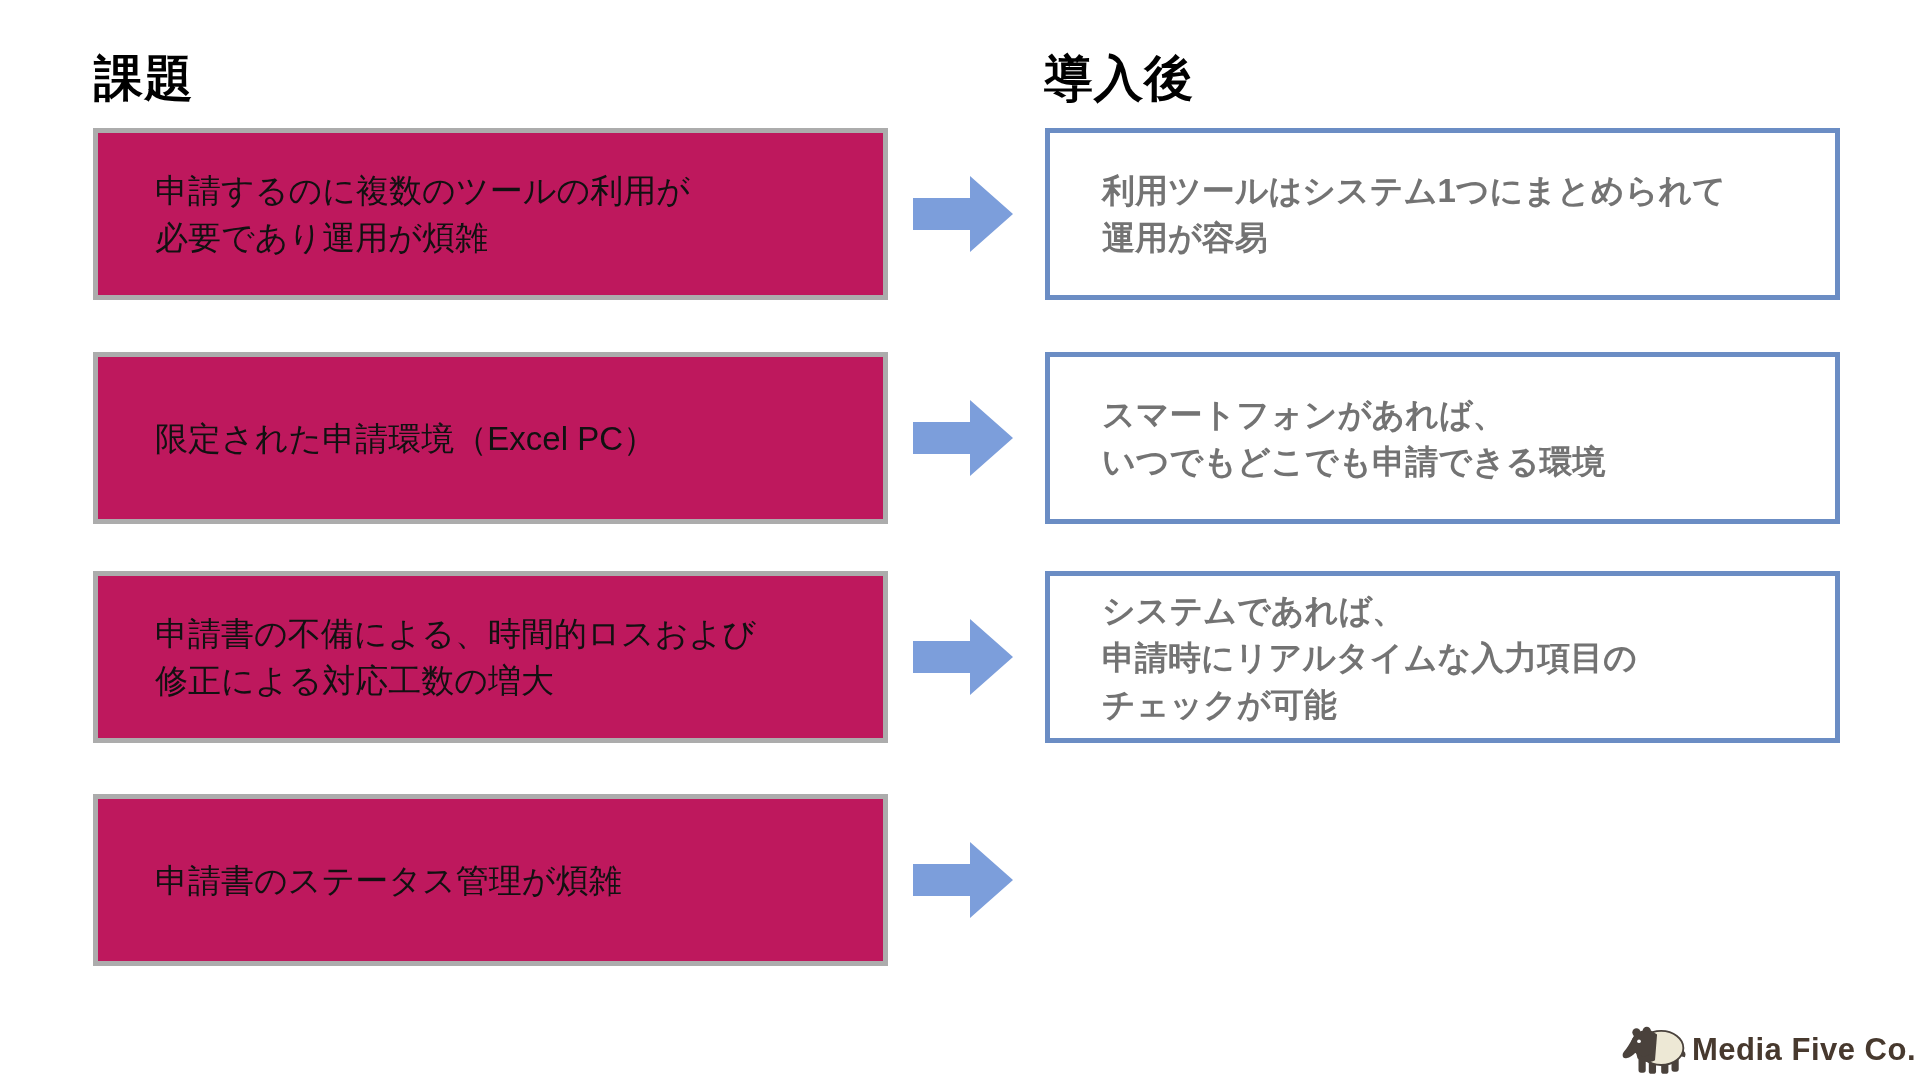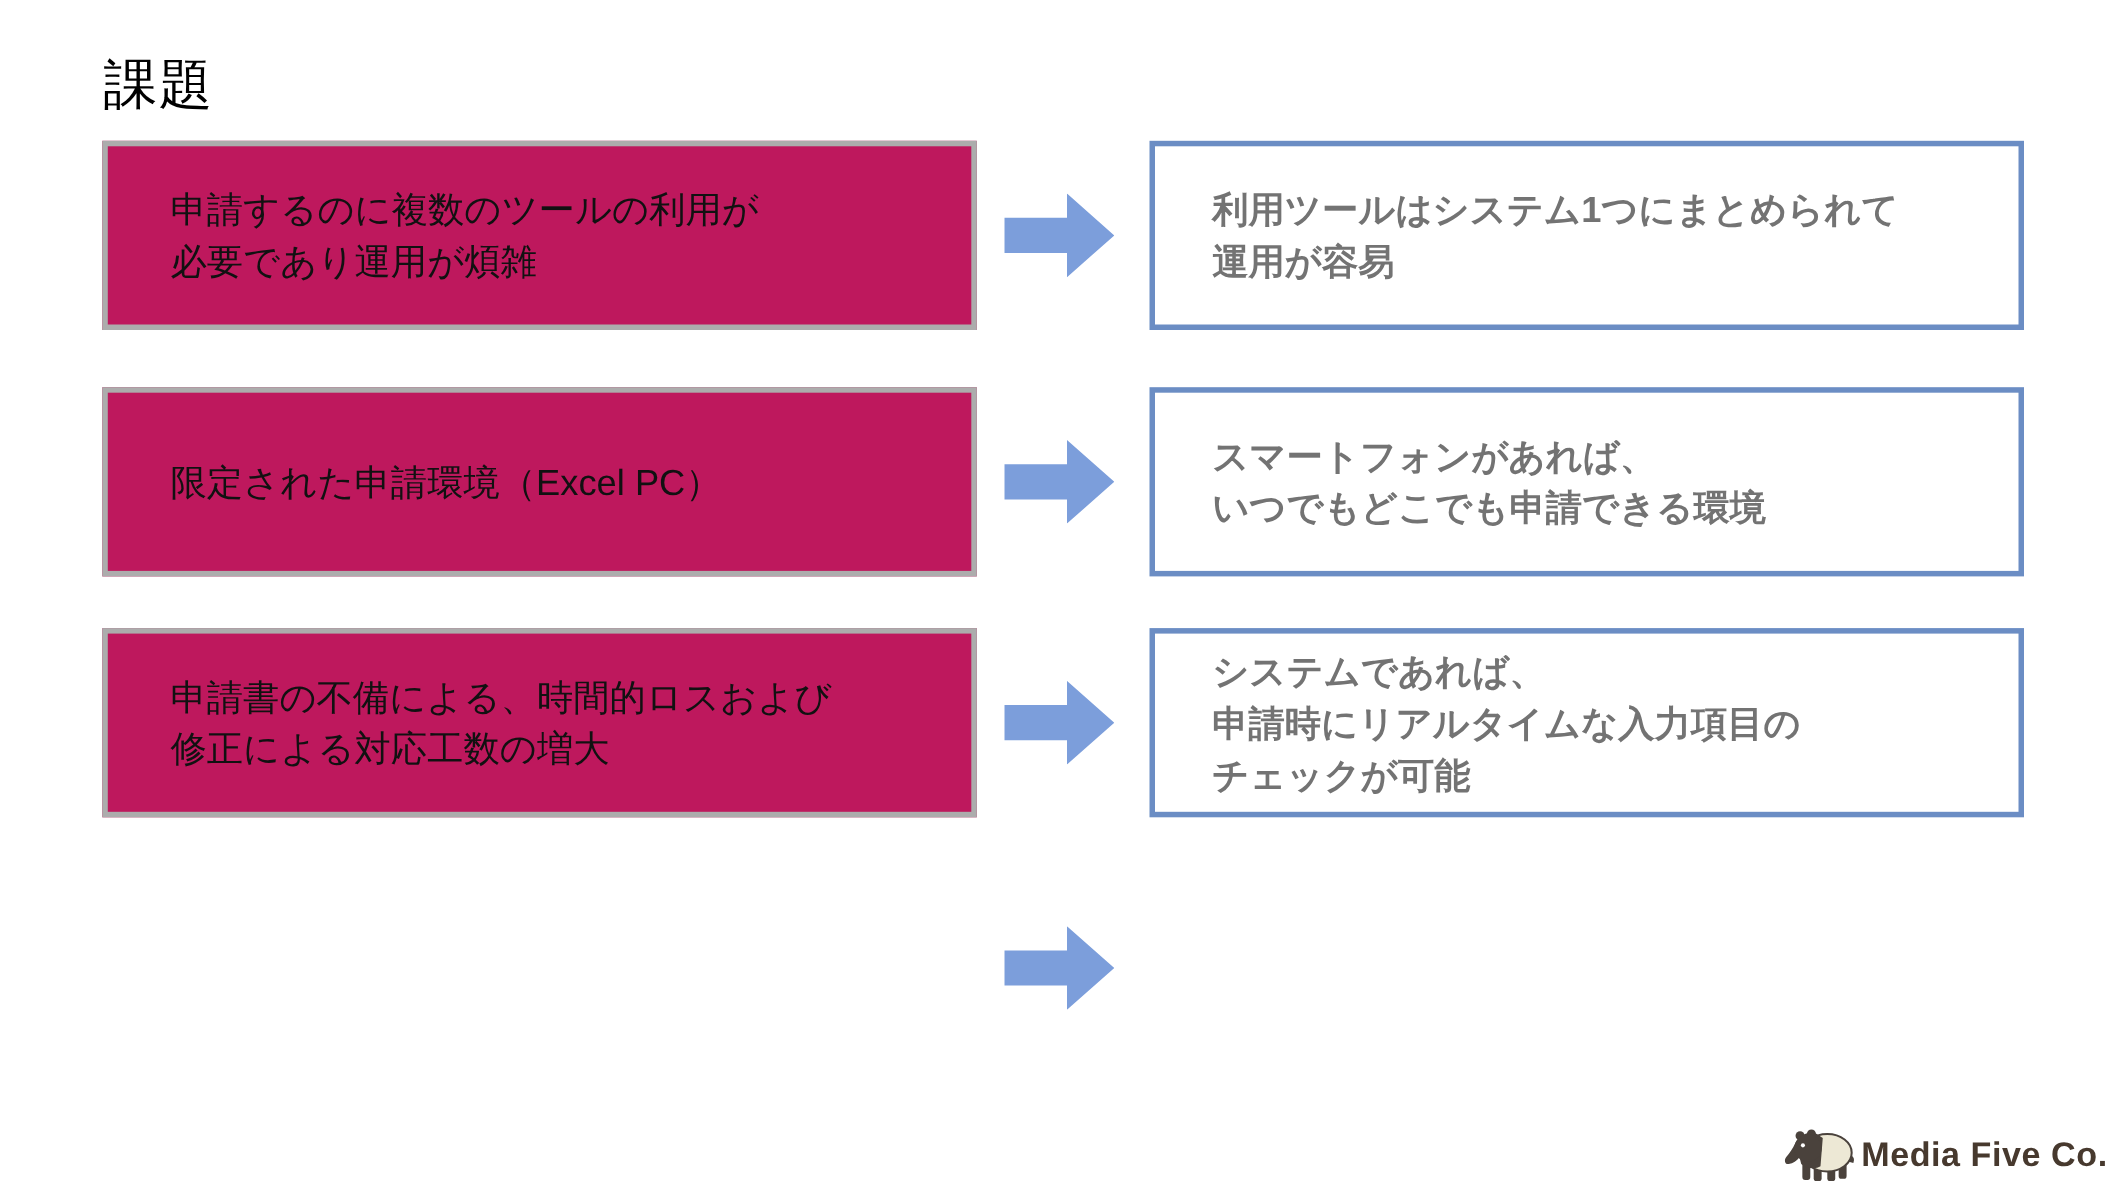--- a/index.html
+++ b/index.html
@@ -8,21 +8,21 @@
     width:1919px;height:1079px;
     background:#ffffff;
     overflow:hidden;
     font-family:"Liberation Sans","DejaVu Sans",sans-serif;
     color:#000;
   }
   .heading{
     position:absolute;
     top:48px;
     font-size:49px;
-    font-weight:400;
+    font-weight:700;
     line-height:60px;
     color:#000;
     letter-spacing:1px;
     white-space:nowrap;
   }
   .heading-issues{left:94px;}
   .heading-after{left:1044px;}
 
   .row{position:absolute;left:0;top:0;width:1919px;height:172px;}
 
@@ -76,20 +76,21 @@
     margin-left:4px;
     white-space:nowrap;
   }
 </style>
 </head>
 <body>
 
 <div class="canvas">
 
   <div class="heading heading-issues">課題</div>
+  <div class="heading heading-after">導入後</div>
 
   <div class="row" style="top:128px;">
     <div class="issue-box">
       <div class="box-text">申請するのに複数のツールの利用が
 必要であり運用が煩雑</div>
     </div>
     <div class="arrow-wrap">
       <svg width="100" height="76" viewBox="0 0 100 76">
         <polygon points="0,22 57,22 57,0 100,38 57,76 57,54 0,54" fill="#7C9EDB"></polygon>
       </svg>
@@ -126,20 +127,23 @@
       </svg>
     </div>
     <div class="benefit-box">
       <div class="box-text">システムであれば、
 申請時にリアルタイムな入力項目の
 チェックが可能</div>
     </div>
   </div>
 
   <div class="row" style="top:794px;">
+    <div class="issue-box">
+      <div class="box-text">申請書のステータス管理が煩雑</div>
+    </div>
     <div class="arrow-wrap">
       <svg width="100" height="76" viewBox="0 0 100 76">
         <polygon points="0,22 57,22 57,0 100,38 57,76 57,54 0,54" fill="#7C9EDB"></polygon>
       </svg>
     </div>
   </div>
 
   <div class="logo">
     <svg class="logo-icon" viewBox="0 0 64 50">
 

